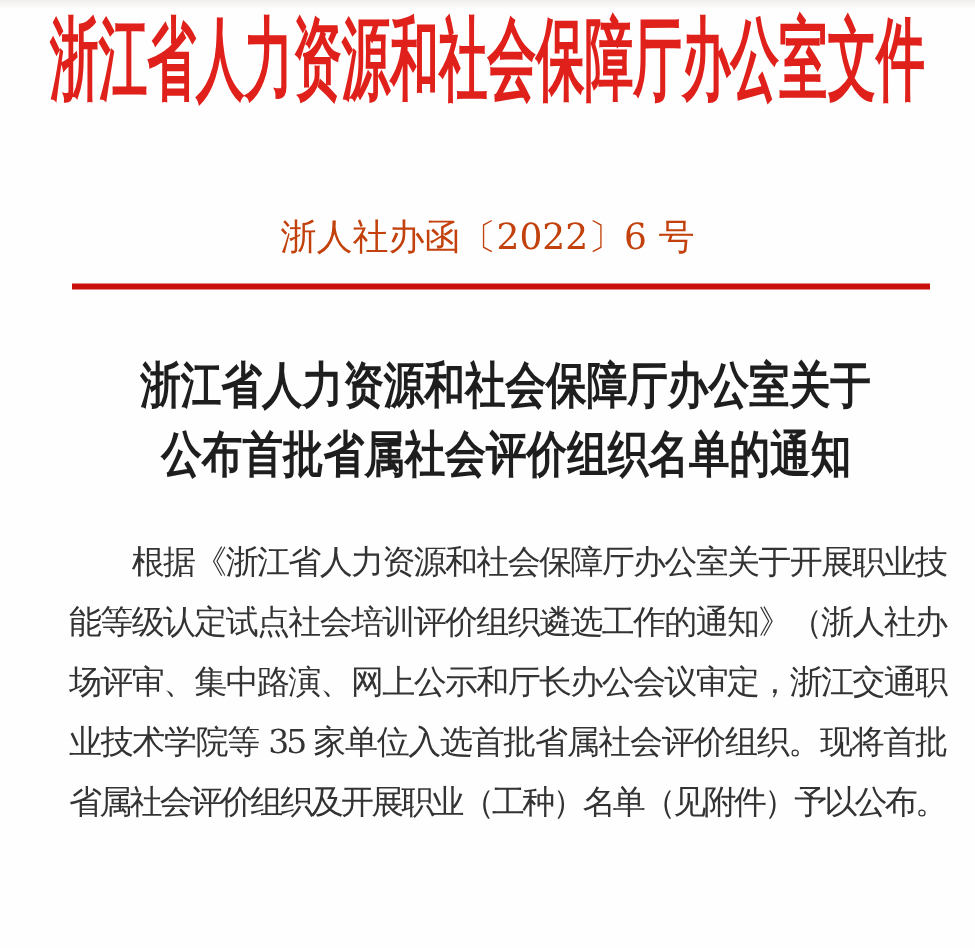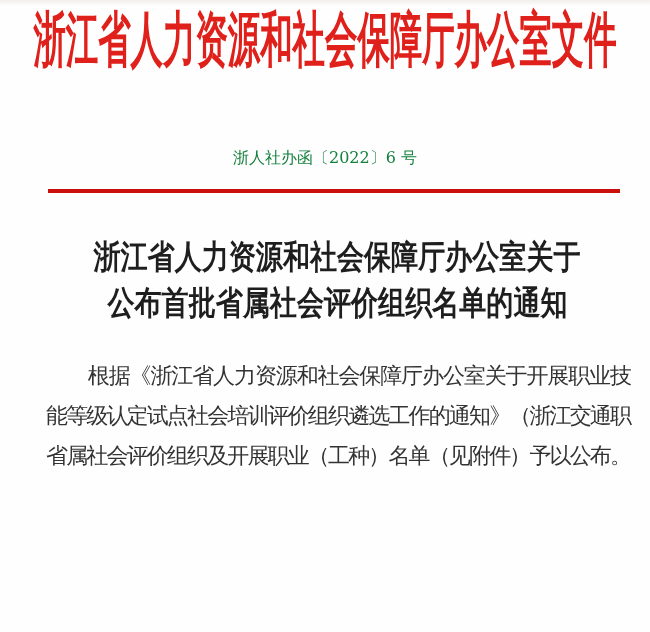--- a/index.html
+++ b/index.html
@@ -47,23 +47,23 @@
     letter-spacing: 0;
   }
 
   
   .doc-number {
     position: absolute;
     top: 144px;
     left: 0;
     width: 650px;
     text-align: center;
-    font-size: 16px;
+    font-size: 24px;
     line-height: 28px;
-    color: #15803d;
+    color: #c2410c;
     white-space: nowrap;
   }
 
   
   .divider {
     position: absolute;
     top: 189px;
     left: 48px;
     width: 572px;
     height: 4px;
@@ -132,17 +132,19 @@
     <div class="title-line">
       <span class="stretch">浙江省人力资源和社会保障厅办公室关于</span>
     </div>
     <div class="title-line">
       <span class="stretch">公布首批省属社会评价组织名单的通知</span>
     </div>
   </div>
 
   <div class="body-text">
     <div class="body-line justified">　　根据《浙江省人力资源和社会保障厅办公室关于开展职业技</div>
-    <div class="body-line justified">能等级认定试点社会培训评价组织遴选工作的通知》（浙江交通职</div>
+    <div class="body-line justified">能等级认定试点社会培训评价组织遴选工作的通知》（浙人社办</div>
+    <div class="body-line justified">场评审、集中路演、网上公示和厅长办公会议审定，浙江交通职</div>
+    <div class="body-line justified">业技术学院等 35 家单位入选首批省属社会评价组织。现将首批</div>
     <div class="body-line justified">省属社会评价组织及开展职业（工种）名单（见附件）予以公布。</div>
   </div>
 
 </div>
 
 </body></html>

